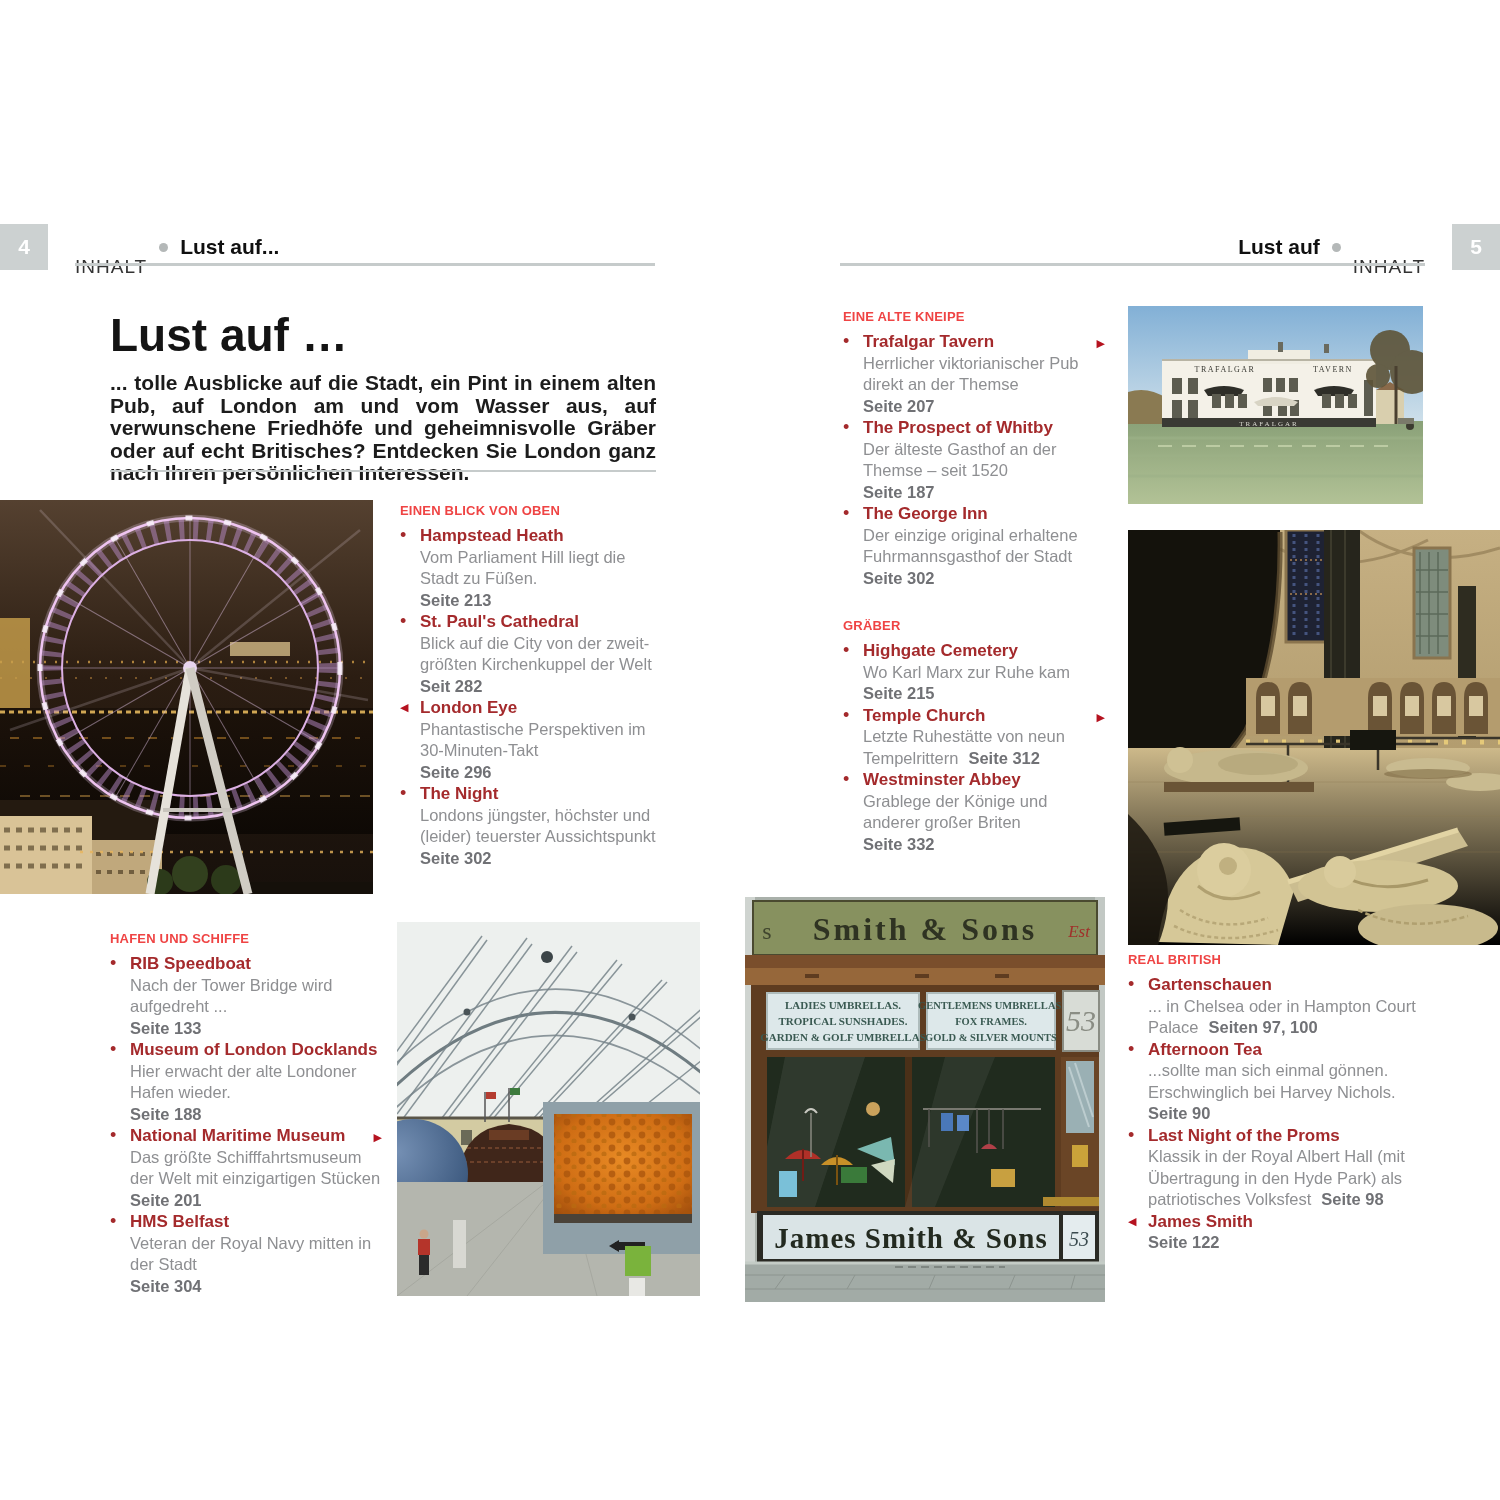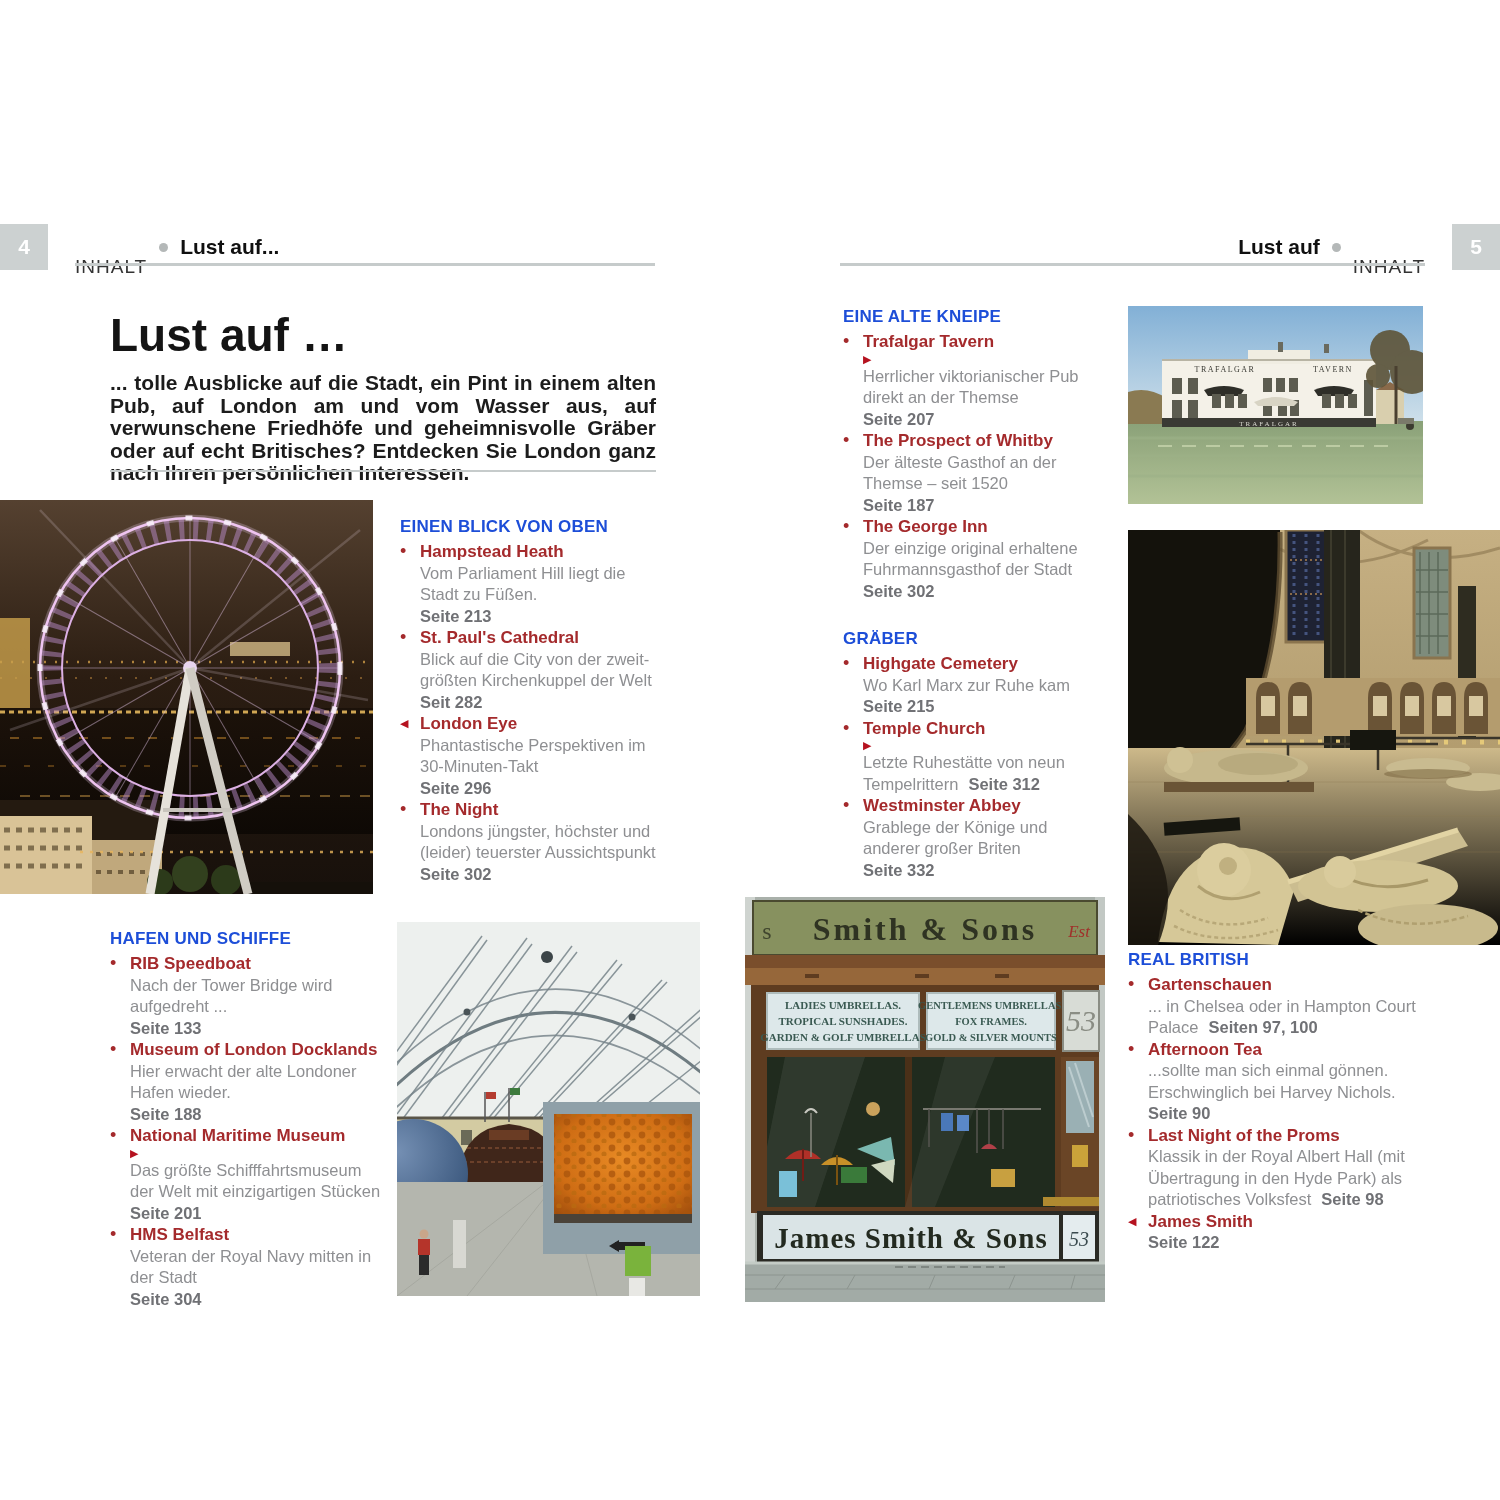--- a/index.html
+++ b/index.html
@@ -17,26 +17,26 @@
   .hrule{position:absolute;top:263px;height:3px;background:#c6cbcb;}
 
   
   .page-title{position:absolute;left:110px;top:308px;font-size:46px;font-weight:bold;color:#141414;}
   .intro{position:absolute;left:110px;top:372px;width:546px;font-size:21px;line-height:22.6px;
          font-weight:bold;text-align:justify;color:#1c1c1c;}
   .intro-rule{position:absolute;left:110px;top:470px;width:546px;height:2px;background:#c6cbcb;}
 
   
   .toc-col{position:absolute;}
-  .toc-heading{font-size:17px;font-weight:bold;color:#1d4ed8;line-height:22px;margin-bottom:3px;letter-spacing:.2px;}
+  .toc-heading{font-size:13px;font-weight:bold;color:#ef4444;line-height:22px;margin-bottom:3px;letter-spacing:.2px;}
   .toc-item{display:flex;}
   .marker{width:20px;flex:none;color:#a42a2c;font-size:18px;line-height:21.5px;}
   .marker.arr{font-size:11px;color:#b5121f;line-height:21.5px;}
   .item-body{flex:1;min-width:0;}
-  .item-title-row{display:flex;align-items:baseline;flex-direction:column;}
+  .item-title-row{display:flex;justify-content:space-between;align-items:baseline;}
   .item-title{font-weight:bold;font-size:17px;line-height:21.5px;color:#a42a2c;}
   .item-arrow{font-size:11px;color:#b5121f;}
   .item-desc{font-size:16.5px;line-height:21.5px;color:#8e8f92;}
   .pg{font-weight:bold;color:#707175;display:block;}
   .pg.inl{display:inline;margin-left:10px;}
   .gap-top{margin-top:26px;}
 
   
   .photo{position:absolute;overflow:hidden;}
   .photo svg{display:block;}
@@ -132,21 +132,21 @@
         <circle cx="190" cy="168" r="128" fill="none" stroke="#dcb0e4" stroke-width="2"></circle>
         <circle cx="190" cy="168" r="150" fill="none" stroke="#f8f0fa" stroke-width="5" stroke-dasharray="7 32" opacity="0.9"></circle>
         <circle cx="190" cy="168" r="7" fill="#e8d5ee"></circle>
         <path d="M190,168 L150,394" stroke="#e6e2da" stroke-width="9"></path>
         <path d="M190,168 L248,394" stroke="#d0ccc4" stroke-width="9"></path>
         <path d="M163,310 L232,310" stroke="#c8c4bc" stroke-width="4"></path>
       </g>
     </svg>
   </div>
 
-  <div class="toc-col" style="left:400px;top:500px;width:265px;margin-top:16px;">
+  <div class="toc-col" style="left:400px;top:500px;width:265px;">
     <div class="toc-heading">EINEN BLICK VON OBEN</div>
 
     <div class="toc-item">
       <span class="marker">•</span>
       <div class="item-body">
         <div class="item-title-row">
             <span class="item-title">Hampstead Heath</span>
             <span class="item-arrow"></span>
           </div>
         <div class="item-desc"><span>Vom Parliament Hill liegt die Stadt zu Füßen.</span><span class="pg">Seite 213</span></div>

